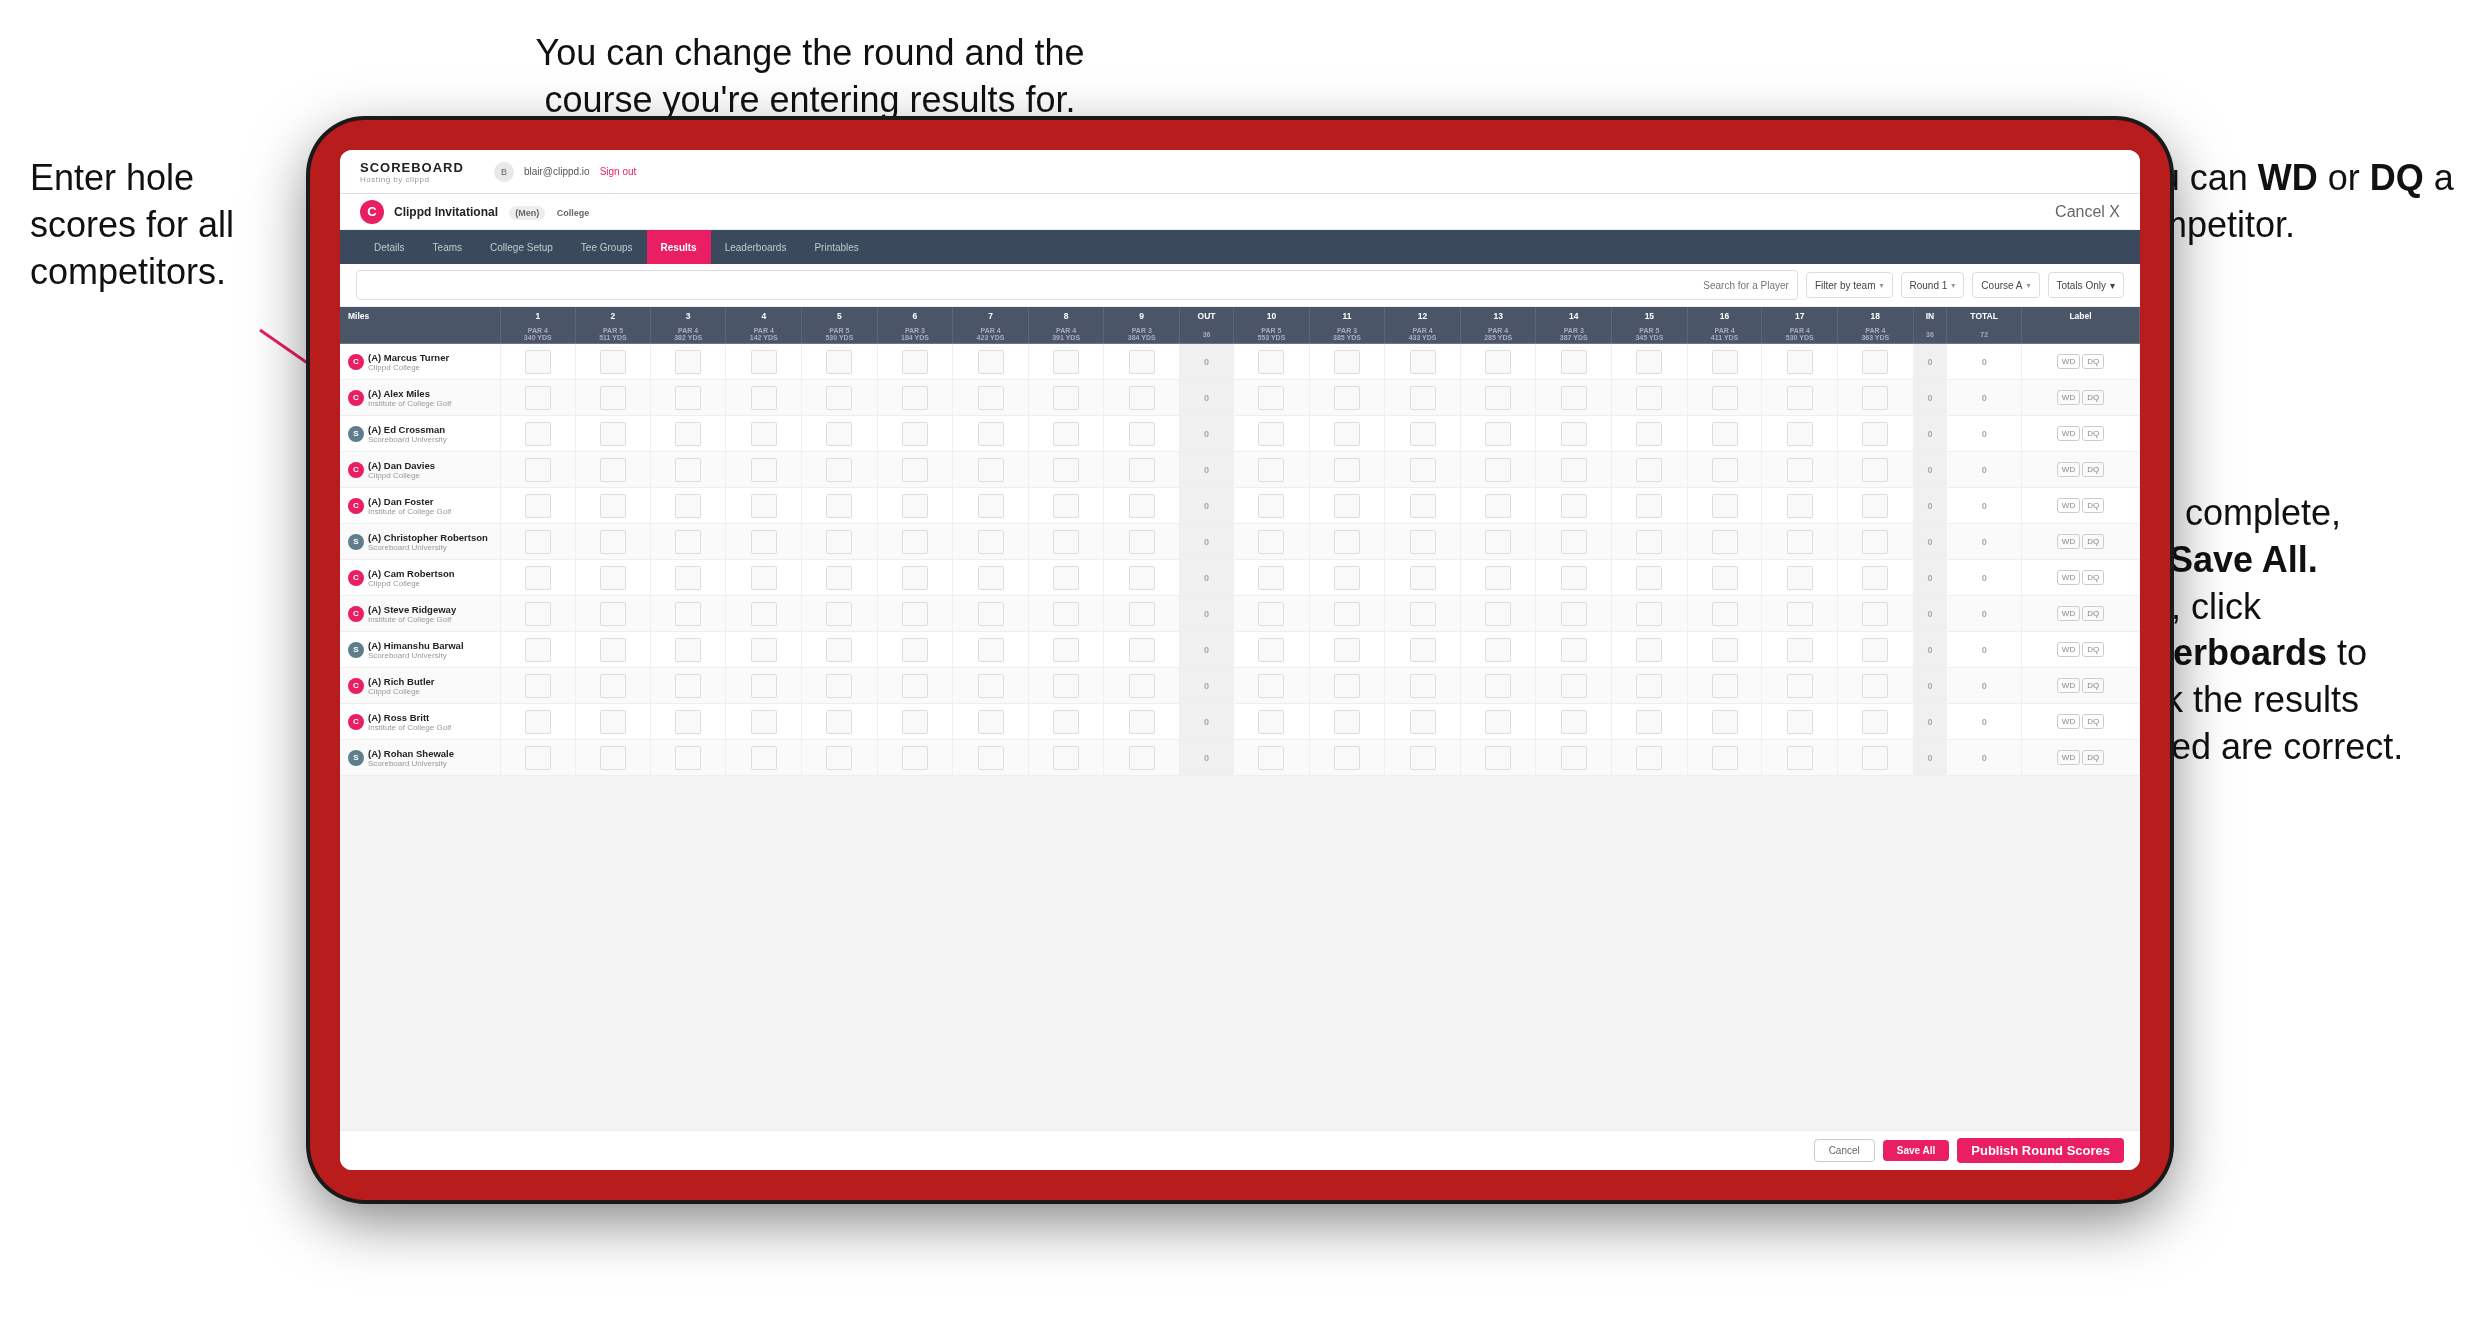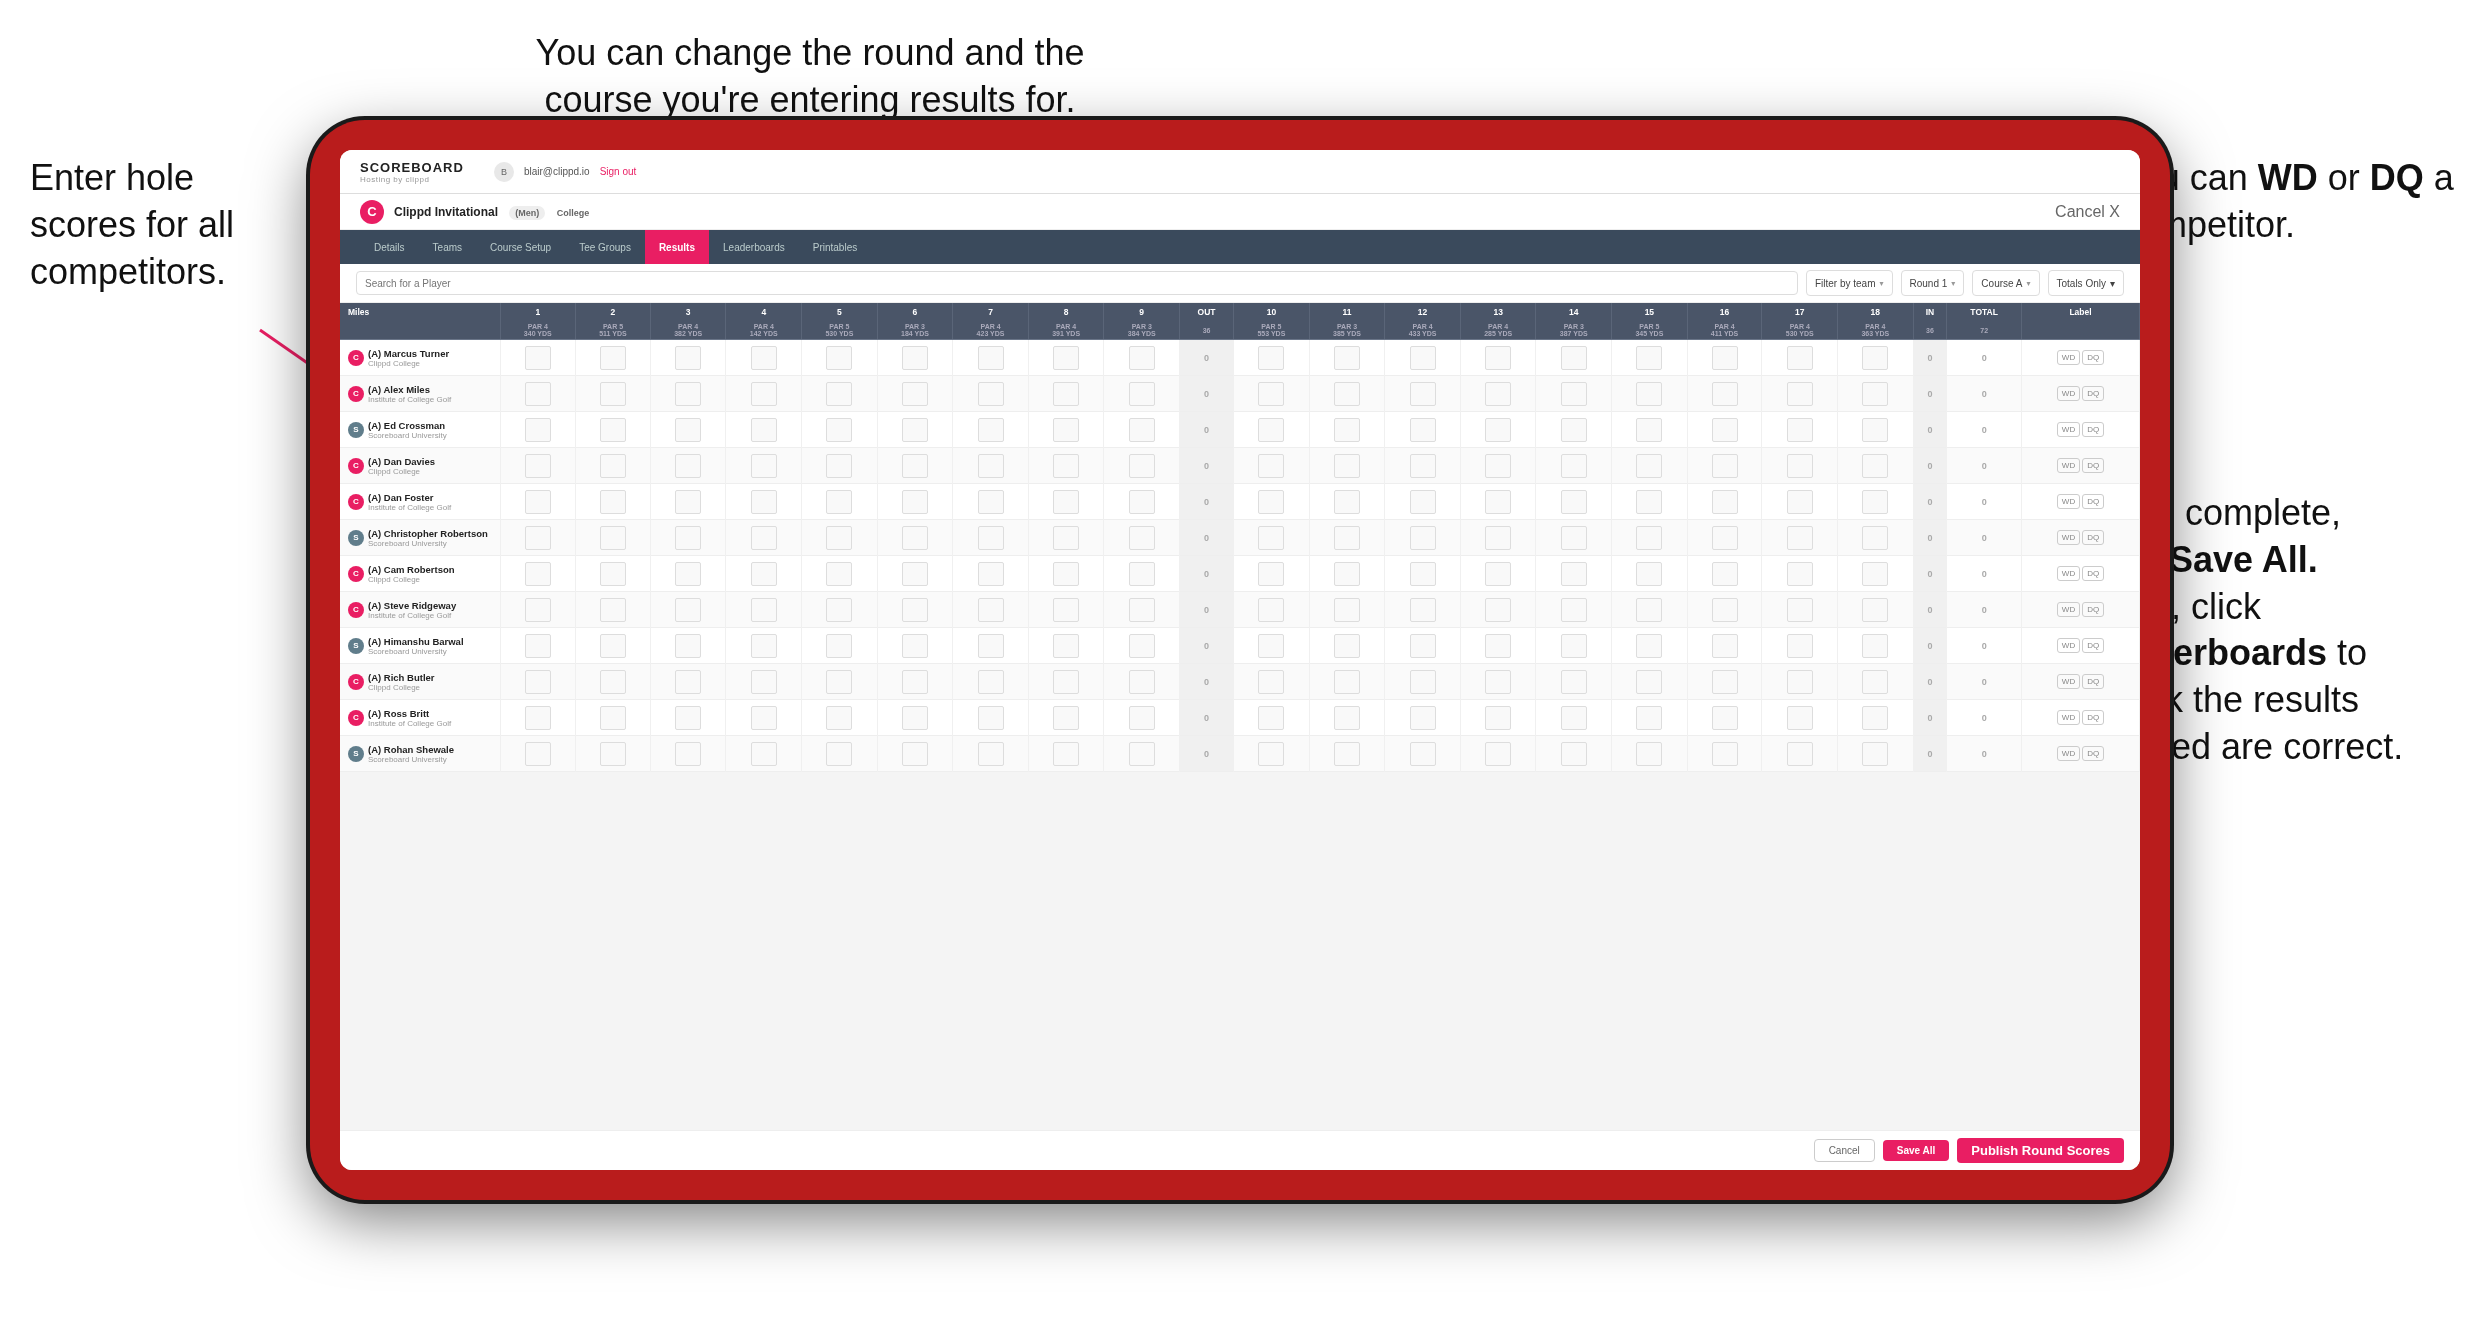--- a/index.html
+++ b/index.html
@@ -214,26 +214,27 @@
       background: #fff;
       display: flex;
       align-items: center;
       padding: 6px 16px;
       gap: 8px;
       border-bottom: 1px solid #eee;
     }
 
     .search-input {
       flex: 1;
-      height: 24px;
+      height: 30px;
       border: 1px solid #ddd;
       border-radius: 4px;
       padding: 0 8px;
       font-size: 10px;
       color: #999;
+      text-align: right;
     }
 
     .filter-dropdown {
       height: 26px;
       border: 1px solid #ddd;
       border-radius: 4px;
       padding: 0 8px;
       font-size: 10px;
       color: #444;
       background: #fff;
@@ -532,21 +533,21 @@
         <span>Clippd Invitational</span>
         <span class="tournament-badge">(Men)</span>
         <span class="hosting-badge">College</span>
       </span>
       <span class="cancel-btn">Cancel X</span>
     </div>
 
     <div class="tab-nav">
       <div class="tab-item">Details</div>
       <div class="tab-item">Teams</div>
-      <div class="tab-item">Course Setup</div>
+      <div class="tab-item">College Setup</div>
       <div class="tab-item">Tee Groups</div>
       <div class="tab-item active">Results</div>
       <div class="tab-item">Leaderboards</div>
       <div class="tab-item">Printables</div>
     </div>
 
     <div class="filter-bar">
       <input class="search-input" type="text" placeholder="Search for a Player" style="">
       <div class="filter-dropdown">
         <span>Filter by team</span>

